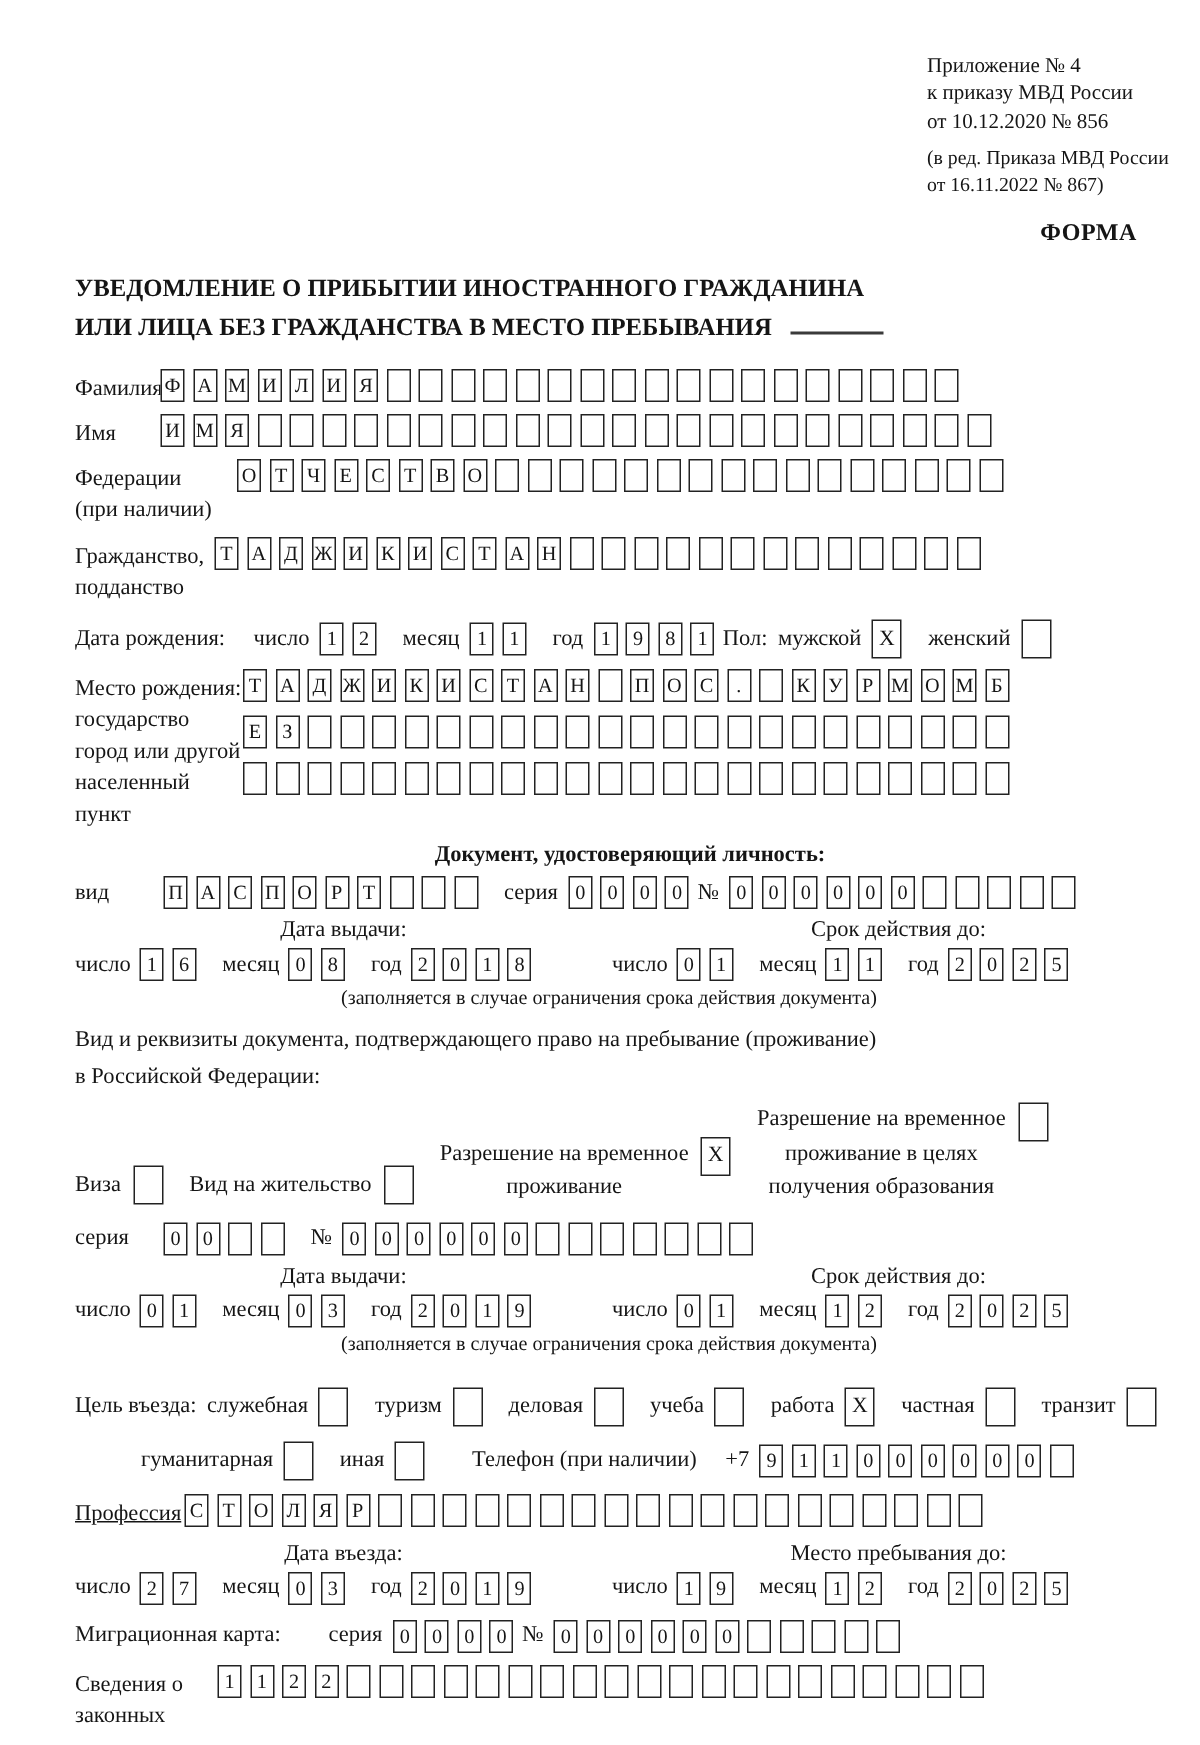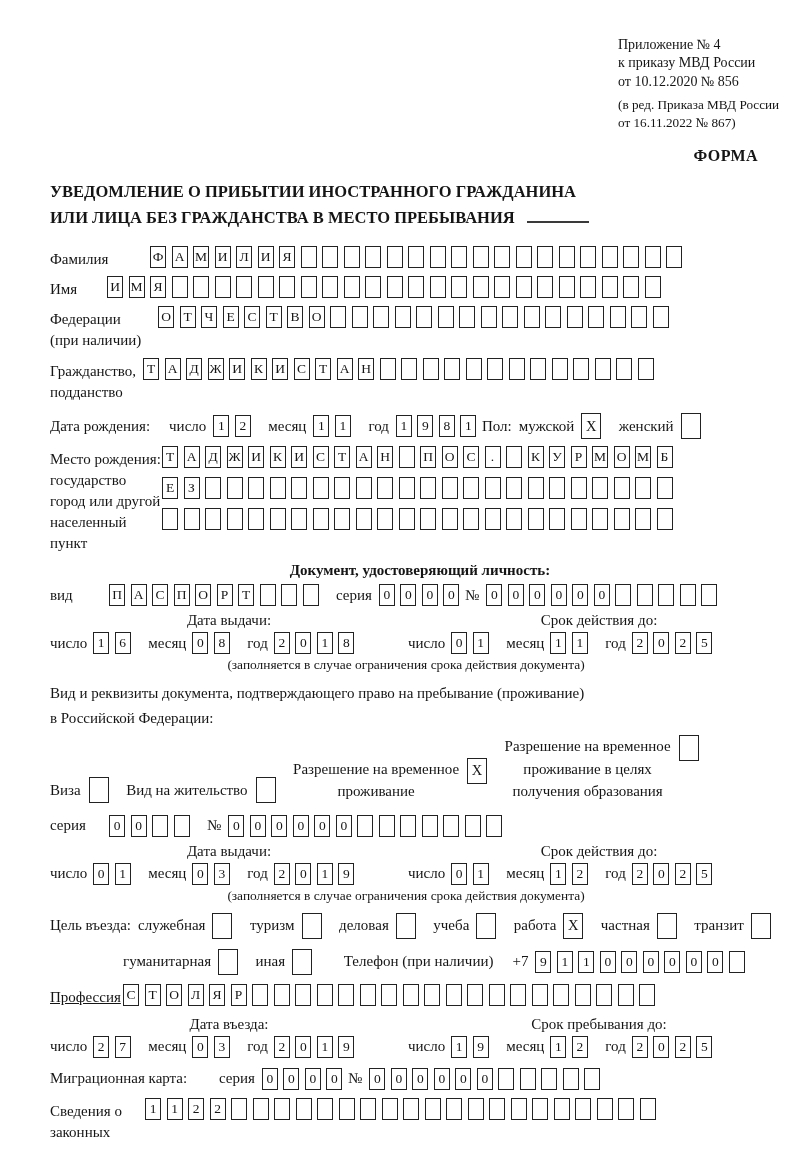--- a/index.html
+++ b/index.html
@@ -48,21 +48,21 @@
   .dline .boxes { margin-right:12px; }
   .note { text-align:center; font-size:13.4px; margin-top:3px; padding-right:28px; }
 
   .intro { font-size:15px; margin-top:9px; line-height:1.5; }
   .opts { display:flex; margin-top:6px; font-size:15px; align-items:flex-end; }
   .opt { display:flex; align-items:flex-start; margin-right:12px; }
   .opt .opt-label { margin-right:8px; line-height:26px; white-space:nowrap; }
   .opt .opt-lines { text-align:center; line-height:1.5; margin-right:8px; }
   .opt .boxes { margin-top:0; }
 
-  .purpose-row2 { margin-left:73px; }
+  .purpose-row2 { margin-left:44px; }
 </style>
 </head>
 <body>
 
 <div class="page">
 
   <div class="appendix">
     <div>Приложение № 4</div>
     <div>к приказу МВД России</div>
     <div>от 10.12.2020 № 856</div>
@@ -73,21 +73,21 @@
   </div>
 
   <div class="forma">ФОРМА</div>
 
   <div class="title">
     <div>УВЕДОМЛЕНИЕ О ПРИБЫТИИ ИНОСТРАННОГО ГРАЖДАНИНА</div>
     <div><span>ИЛИ ЛИЦА БЕЗ ГРАЖДАНСТВА В МЕСТО ПРЕБЫВАНИЯ</span><span class="uline"></span></div>
   </div>
 
 
-  <div class="frow" style="margin-top:16px;gap:43px;">
+  <div class="frow" style="margin-top:16px;">
     <span class="flabel w-sur">Фамилия</span>
     <span class="boxes">
         <span class="cell">Ф</span>
         <span class="cell">А</span>
         <span class="cell">М</span>
         <span class="cell">И</span>
         <span class="cell">Л</span>
         <span class="cell">И</span>
         <span class="cell">Я</span>
         <span class="cell"></span>
@@ -518,21 +518,21 @@
             <span class="cell">2</span>
             <span class="cell">0</span>
             <span class="cell">2</span>
             <span class="cell">5</span>
           </span>
       </div>
     </div>
   </div>
   <div class="note">(заполняется в случае ограничения срока действия документа)</div>
 
-  <div class="irow" style="margin-top:9px;text-align:center;">
+  <div class="irow" style="margin-top:21px;text-align:center;">
     <span class="wd">Цель въезда:</span>
     <span class="wd">служебная</span>
     <span class="boxes chk">
         <span class="cell"></span>
       </span>
     <span class="wd gap">туризм</span>
     <span class="boxes chk">
         <span class="cell"></span>
       </span>
     <span class="wd gap">деловая</span>
@@ -630,21 +630,21 @@
         <span class="wd">год</span>
         <span class="boxes">
             <span class="cell">2</span>
             <span class="cell">0</span>
             <span class="cell">1</span>
             <span class="cell">9</span>
           </span>
       </div>
     </div>
     <div class="dcol-r">
-      <div class="dhead">Срок пребывания до:</div>
+      <div class="dhead">Место пребывания до:</div>
       <div class="dline">
         <span class="wd">число</span>
         <span class="boxes">
             <span class="cell">1</span>
             <span class="cell">9</span>
           </span>
         <span class="wd">месяц</span>
         <span class="boxes">
             <span class="cell">1</span>
             <span class="cell">2</span>

